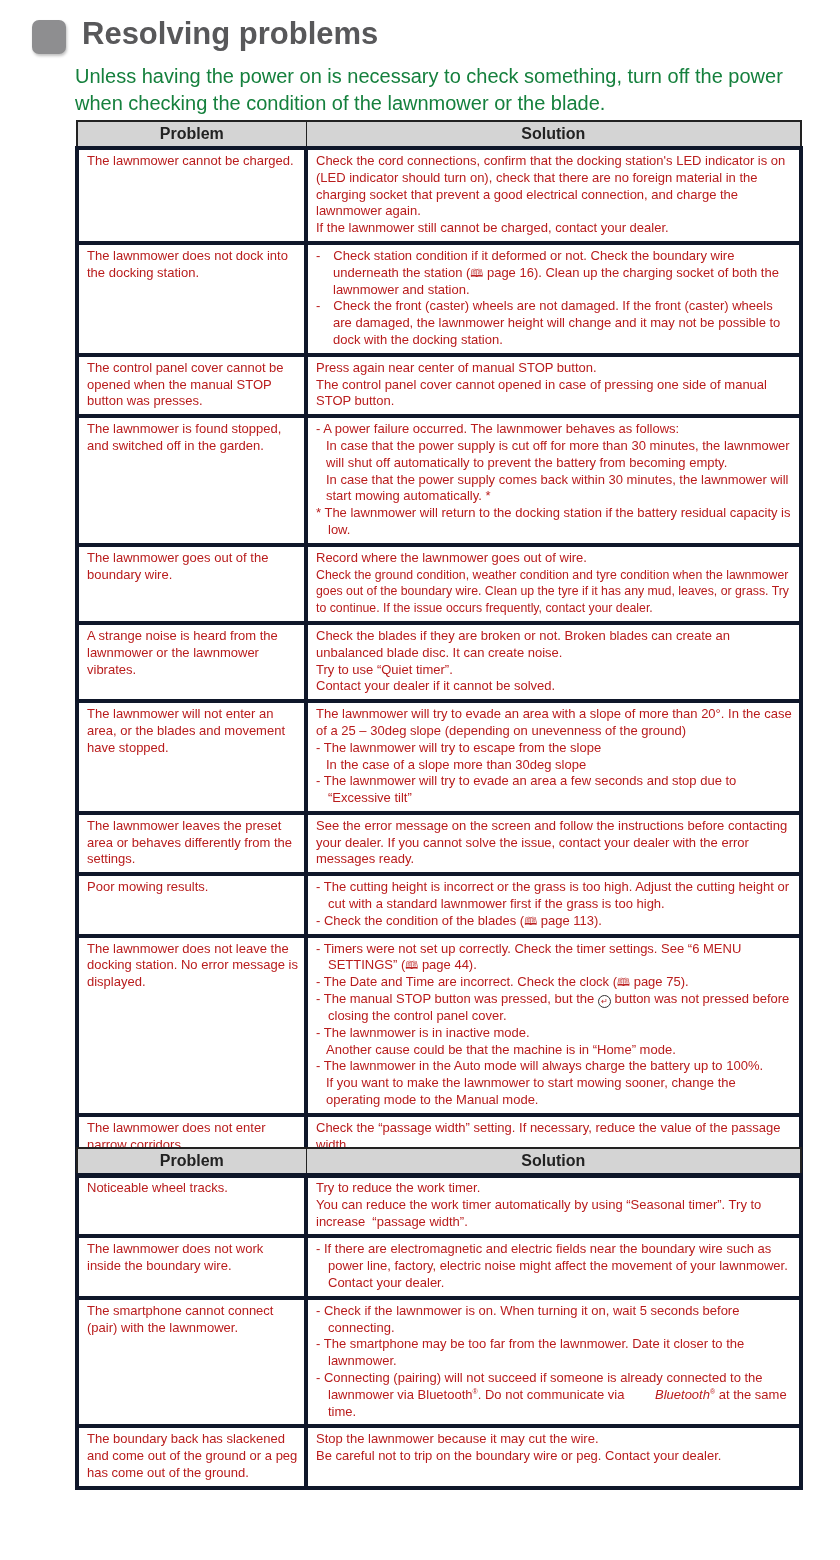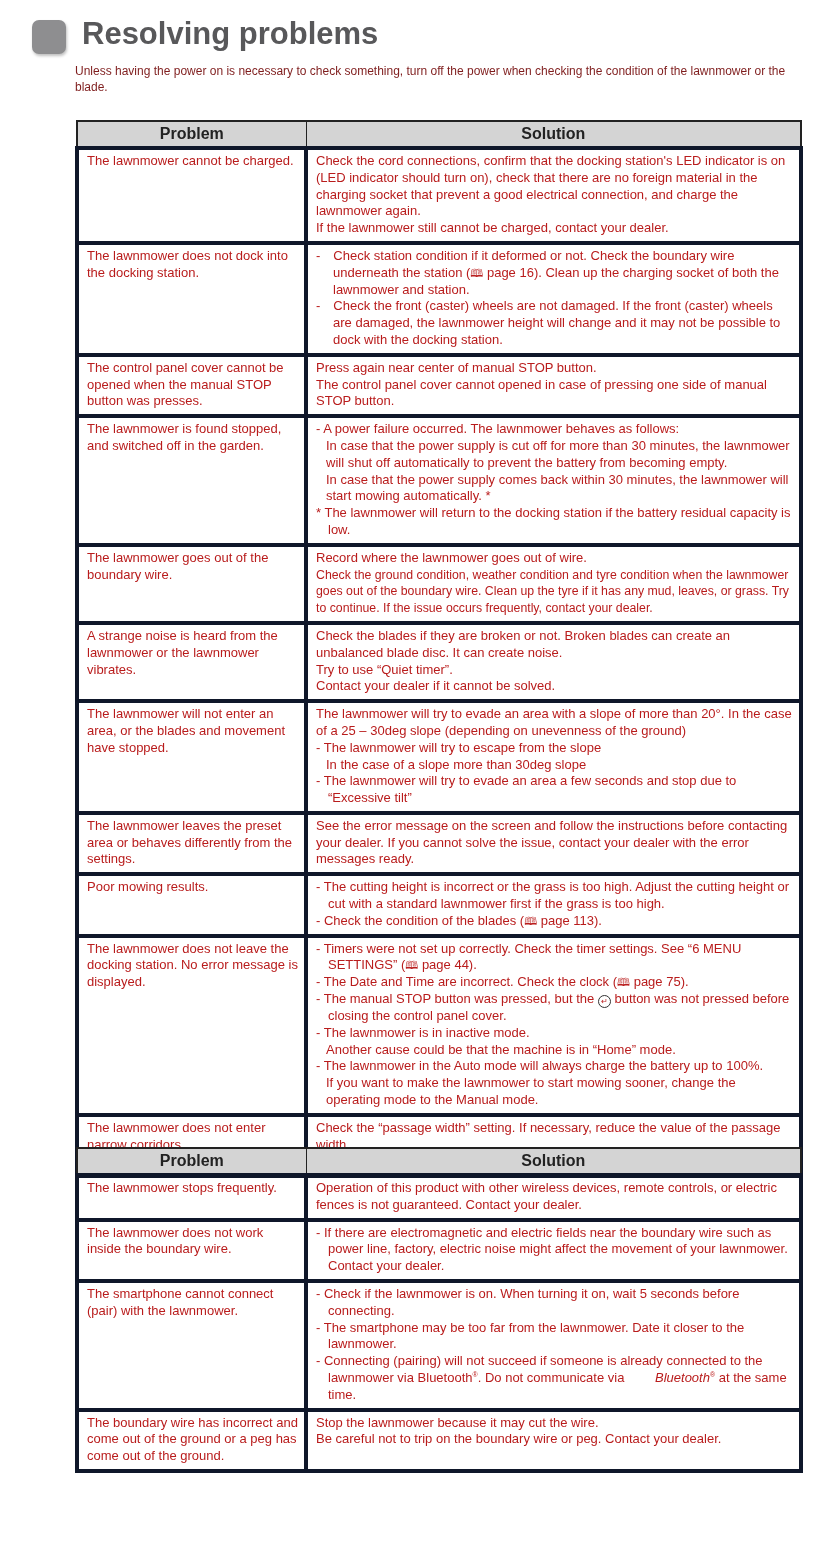--- a/index.html
+++ b/index.html
@@ -12,21 +12,21 @@
     position: absolute; left: 2px; top: 2px; width: 34px; height: 34px;
     background: #8e8e90; border-radius: 7px;
     box-shadow: 1px 2px 3px rgba(0,0,0,0.25);
   }
   .title {
     position: absolute; left: 52px; top: -2px; margin: 0;
     font-size: 31px; font-weight: bold; color: #58585a; white-space: nowrap;
   }
   .intro {
     position: absolute; left: 75px; top: 63px; width: 720px;
-    font-size: 12px; line-height: 16px; color: #7f1d1d; margin: 0;
+    font-size: 20px; line-height: 27px; color: #15803d; margin: 0;
   }
   table.tt {
     position: absolute; left: 75px; width: 724px;
     border-collapse: collapse; table-layout: fixed;
     border: 2px solid #222;
     padding-left: 8px;
   }
   table.tt col.c1 { width: 229px; }
   table.tt col.c2 { width: 495px; }
   table.tt th {
@@ -169,40 +169,41 @@
       <col class="c2">
     </colgroup>
   <thead>
     <tr>
       <th>Problem</th>
       <th>Solution</th>
     </tr>
   </thead>
   <tbody>
     <tr>
-      <td>The lawnmower stops frequently.</td>
-      <td>
-        <span class="line">Operation of this product with other wireless devices, remote controls, or electric fences is not guaranteed. Contact your dealer.</span>
+      <td>Noticeable wheel tracks.</td>
+      <td>
+        <span class="line">Try to reduce the work timer.</span>
+        <span class="line">You can reduce the work timer automatically by using “Seasonal timer”. Try to increase &nbsp;“passage width”.</span>
       </td>
     </tr>
     <tr>
       <td>The lawnmower does not work inside the boundary wire.</td>
       <td>
         <span class="item">- If there are electromagnetic and electric fields near the boundary wire such as power line, factory, electric noise might affect the movement of your lawnmower. Contact your dealer.</span>
       </td>
     </tr>
     <tr>
       <td>The smartphone cannot connect (pair) with the lawnmower.</td>
       <td>
         <span class="item">- Check if the lawnmower is on. When turning it on, wait 5 seconds before connecting.</span>
         <span class="item">- The smartphone may be too far from the lawnmower. Date it closer to the lawnmower.</span>
         <span class="item"><span>- Connecting (pairing) will not succeed if someone is already connected to the lawnmower via Bluetooth</span><sup>®</sup><span>. Do not communicate via </span><span class="ital">Bluetooth</span><sup>®</sup><span> at the same time.</span></span>
       </td>
     </tr>
     <tr>
-      <td>The boundary wire has incorrect and come out of the ground or a peg has come out of the ground.</td>
+      <td>The boundary back has slackened and come out of the ground or a peg has come out of the ground.</td>
       <td>
         <span class="line">Stop the lawnmower because it may cut the wire.</span>
         <span class="line">Be careful not to trip on the boundary wire or peg. Contact your dealer.</span>
       </td>
     </tr>
   </tbody>
 </table>
 
 </body></html>

